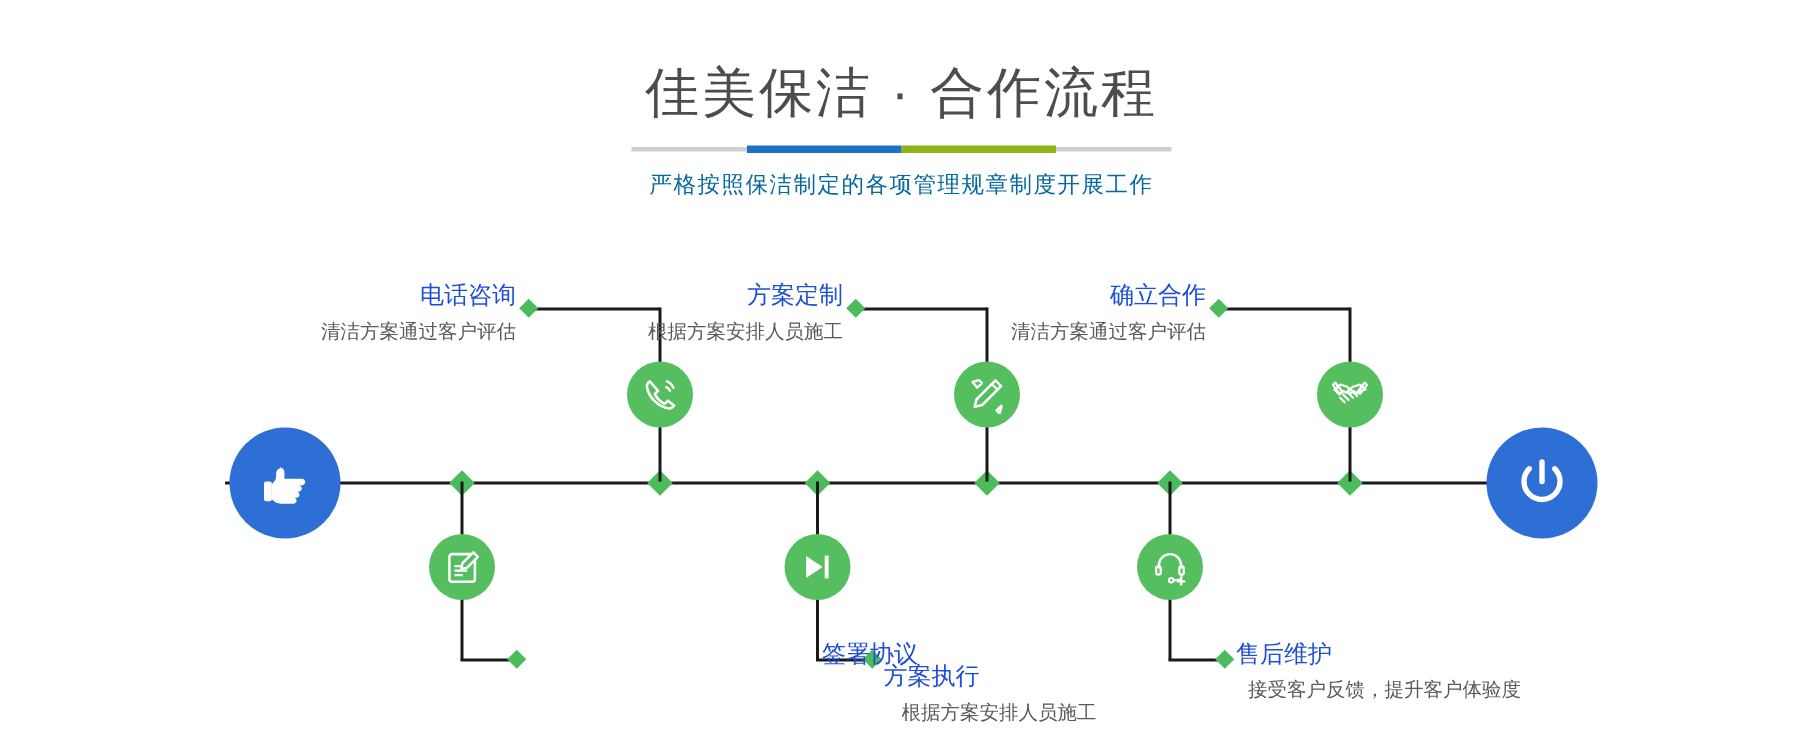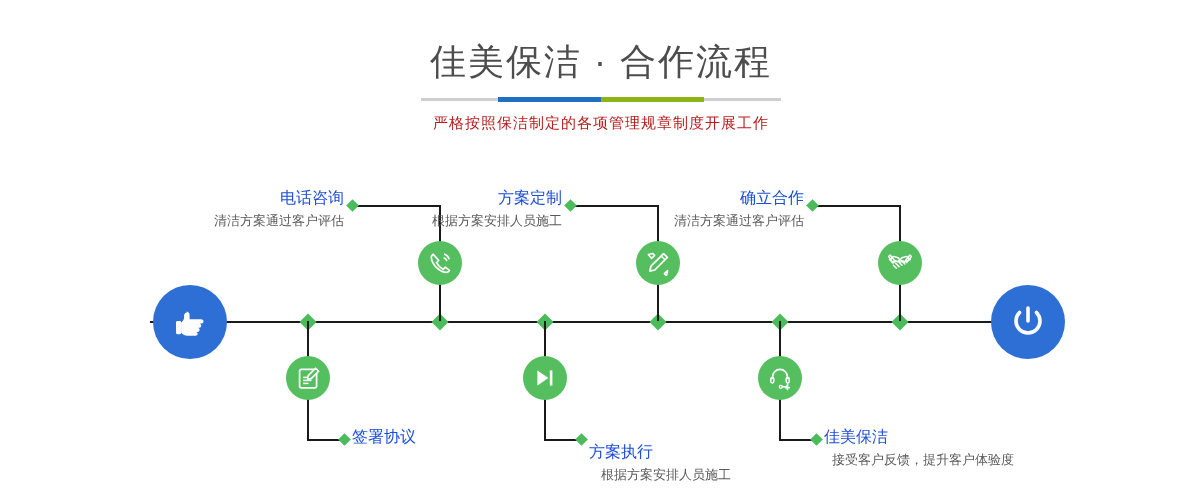--- a/index.html
+++ b/index.html
@@ -17,21 +17,21 @@
     font-size:36px;color:#4d4d4d;letter-spacing:2px;
     margin-top:40px;line-height:44px;font-weight:400;
   }
   .hdr-rule{
     position:relative;width:360px;height:3px;margin:14px auto 0 auto;
     background:#cfcfcf;
   }
   .hdr-rule .seg-a{position:absolute;left:77px;top:-1px;width:103px;height:5px;background:#1f6fc4;}
   .hdr-rule .seg-b{position:absolute;left:180px;top:-1px;width:103px;height:5px;background:#8cb414;}
   .hdr-sub{
-    margin-top:13px;font-size:15px;color:#b91c1c;letter-spacing:1px;
+    margin-top:13px;font-size:15px;color:#0369a1;letter-spacing:1px;
   }
 
   
   .tl-axis{
     position:absolute;left:150px;top:321px;width:902px;height:2px;background:#1a1a1a;
   }
   .endcap{
     position:absolute;width:74px;height:74px;border-radius:50%;
     background:#2d6fd4;display:flex;align-items:center;justify-content:center;
   }
@@ -122,21 +122,21 @@
     <span>
       <svg width="25" height="25" viewBox="0 0 25 25">
         <rect x="3.6" y="3.4" width="17" height="18.4" rx="1.6" fill="none" stroke="#ffffff" stroke-width="1.7"></rect>
         <line x1="7" y1="11.4" x2="15.5" y2="11.4" stroke="#ffffff" stroke-width="1.5"></line>
         <line x1="7" y1="14.4" x2="15.5" y2="14.4" stroke="#ffffff" stroke-width="1.5"></line>
         <line x1="7" y1="17.4" x2="12.5" y2="17.4" stroke="#ffffff" stroke-width="1.5"></line>
         <path d="M19.6 2.2l3 3-7.4 7.4-3.6 .6 .6-3.6z" fill="#55bf5f" stroke="#ffffff" stroke-width="1.6" stroke-linejoin="round"></path>
       </svg>
     </span>
   </div>
-  <div class="lbl dn" style="left:352px;top:427px;width:260px;">
+  <div class="lbl dn" style="left:352px;top:427px;width:260px;text-align:right;">
     <div class="lbl-title">签署协议</div>
   </div>
 
   <div class="diamond" style="left:652px;top:316px;"></div>
   <div class="vline" style="left:657px;top:205px;height:116px;"></div>
   <div class="hline" style="left:570px;top:205px;width:88px;"></div>
   <div class="tip" style="left:566px;top:201px;"></div>
   <div class="node-icon" style="left:636px;top:241px;">
     <span>
       <svg width="26" height="26" viewBox="0 0 26 26">
@@ -200,17 +200,17 @@
         <rect x="2.8" y="11.6" width="3" height="5.4" rx="1.4" fill="none" stroke="#ffffff" stroke-width="1.5"></rect>
         <rect x="18.2" y="11.6" width="3" height="5.4" rx="1.4" fill="none" stroke="#ffffff" stroke-width="1.5"></rect>
         <path d="M19.7 17.2v1c0 1.5-1.3 2.6-2.9 2.6h-2.2" fill="none" stroke="#ffffff" stroke-width="1.5" stroke-linecap="round"></path>
         <circle cx="12.8" cy="20.8" r="1.5" fill="none" stroke="#ffffff" stroke-width="1.3"></circle>
         <line x1="19.4" y1="19.6" x2="19.4" y2="23.6" stroke="#ffffff" stroke-width="1.6" stroke-linecap="round"></line>
         <line x1="17.4" y1="21.6" x2="21.4" y2="21.6" stroke="#ffffff" stroke-width="1.6" stroke-linecap="round"></line>
       </svg>
     </span>
   </div>
   <div class="lbl dn" style="left:824px;top:427px;width:280px;">
-    <div class="lbl-title">佳美保洁</div>
+    <div class="lbl-title">售后维护</div>
     <div class="lbl-desc" style="margin-left:8px;">接受客户反馈，提升客户体验度</div>
   </div>
 
 </div>
 
 </body></html>

